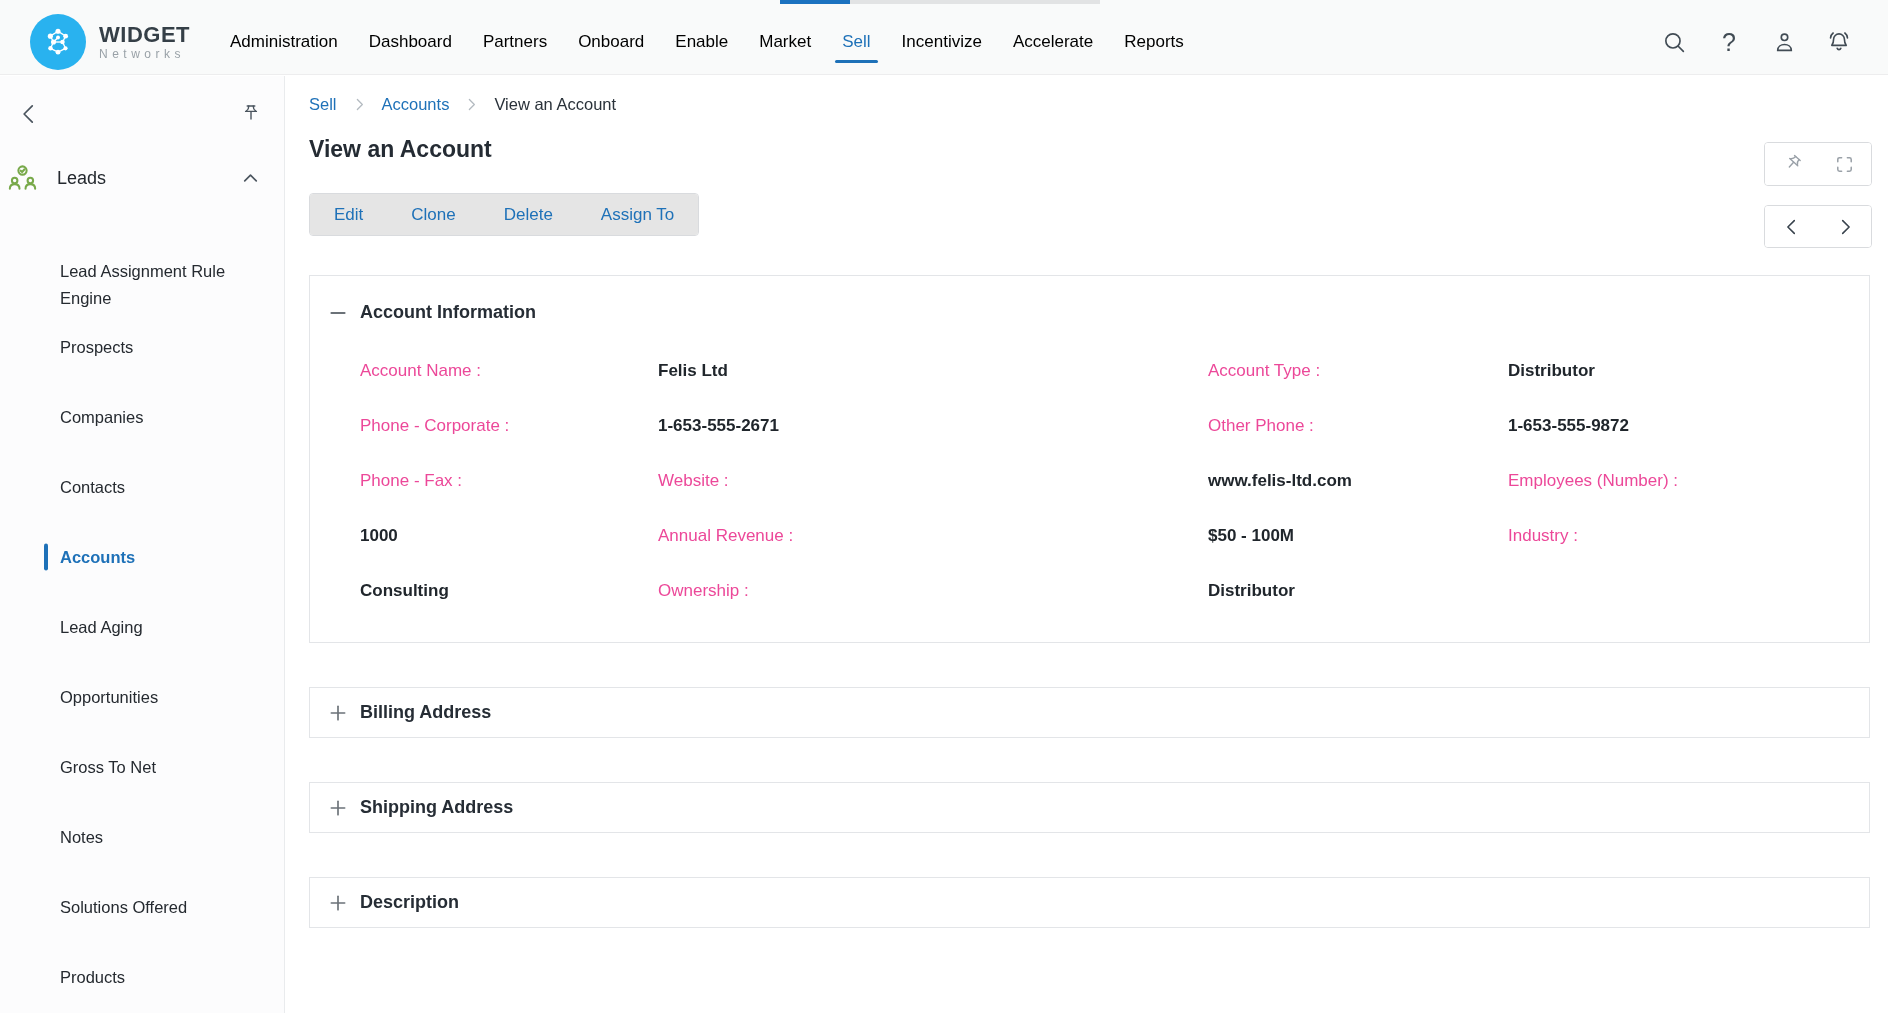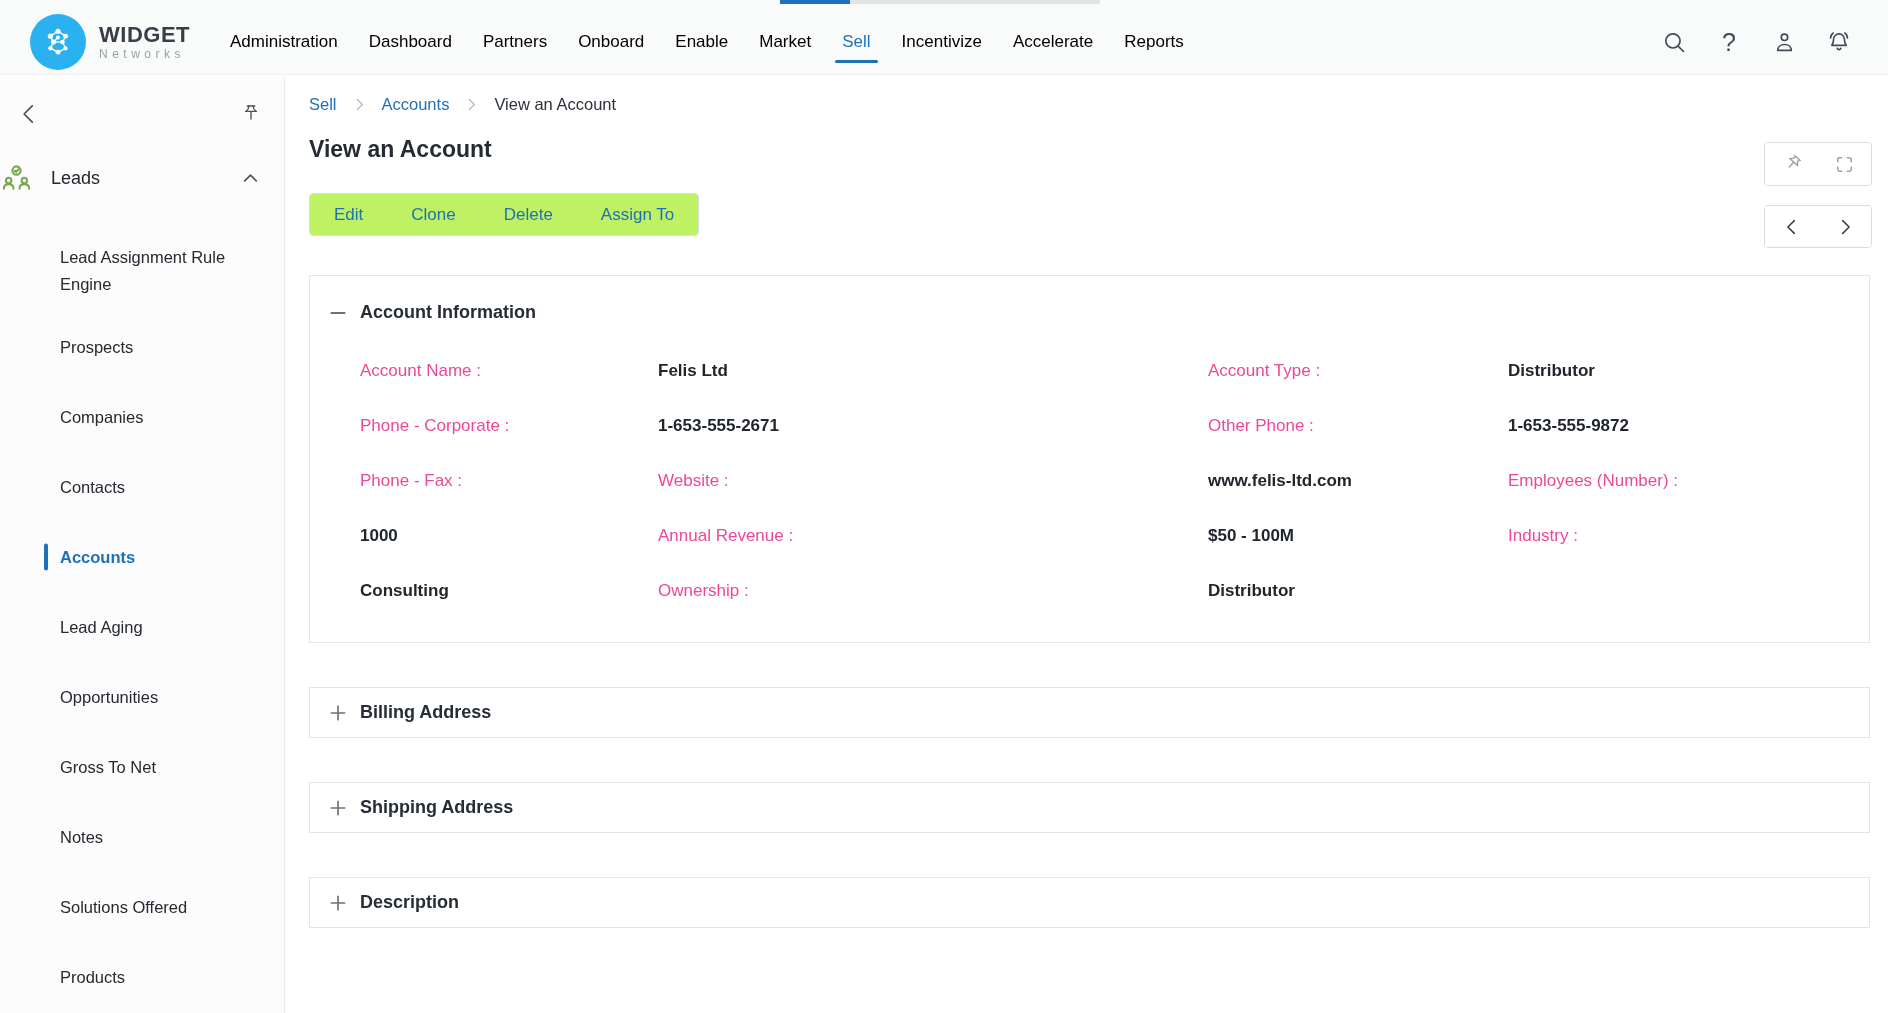--- a/index.html
+++ b/index.html
@@ -39,47 +39,47 @@
   .hicon { cursor:pointer; display:flex; align-items:center; justify-content:center; width:26px; height:26px; }
   .qmark { font-size:25px; color:#414b54; font-weight:400; line-height:26px; }
 
   
   .sidebar {
     position:absolute; top:76px; left:0; bottom:0; width:285px;
     background:#fcfcfd; border-right:1px solid #e9ebed;
   }
   .side-top { margin-top:16px; height:44px; display:flex; align-items:center;
     justify-content:space-between; padding:0 21px 0 16px; }
-  .side-section { margin-top:20px; height:44px; display:flex; align-items:center; padding:0 22px 0 0; }
+  .side-section { margin-top:20px; height:44px; display:flex; align-items:center; padding:0 22px 0 6px; }
   .side-section .section-label { font-size:18px; font-weight:500; color:#23282e; margin-left:18px; }
   .side-section .sec-chevron { margin-left:auto; }
   .side-items { margin-top:30px; }
   .side-item {
     height:70px; display:flex; align-items:center; padding-left:60px; padding-right:20px;
     font-size:16.5px; color:#252a30; cursor:pointer; position:relative; line-height:27px;
   }
-  .side-item.tall { height:82px; }
+  .side-item.tall { height:82px;align-items:flex-end; }
   .side-item.active { color:#1e71b8; font-weight:700; }
   .side-item.active::before {
     content:""; position:absolute; left:44px; top:50%; transform:translateY(-50%);
     width:4px; height:27px; background:#1e71b8; border-radius:2px;
   }
 
   
   .content { margin-left:285px; position:relative; padding:0 18px 0 24px; }
   .breadcrumb { padding-top:20px; display:flex; align-items:center; gap:14px; font-size:16.5px; }
   .crumb-link { color:#1e71b8; cursor:pointer; }
   .crumb-current { color:#2a323a; }
   .page-title { margin-top:22px; font-size:23px; font-weight:700; color:#242b33; }
 
   .actions-row { margin-top:30px; }
   .btn-group { display:inline-flex; border:1px solid #d9dbde; border-radius:4px; background:#fff; overflow:hidden; }
   .btn-group > * + * { border-left:1px solid #d9dbde;text-align:center; }
   .action-btn {
-    background:#bef264; border:none; font-family:inherit; font-size:17px; color:#1e71b8;
+    background:#e5e5e5; border:none; font-family:inherit; font-size:17px; color:#1e71b8;
     padding:0 24px; height:41px; cursor:pointer;
   }
   .icon-btn { width:53px; height:41px; background:#fff; border:none; display:flex;
     align-items:center; justify-content:center; cursor:pointer; }
 
   .record-pin-group { position:absolute; top:67px; right:16px; }
   .record-pin-group .icon-btn { height:42px; }
   .record-nav-group { position:absolute; top:130px; right:16px; }
 
   

